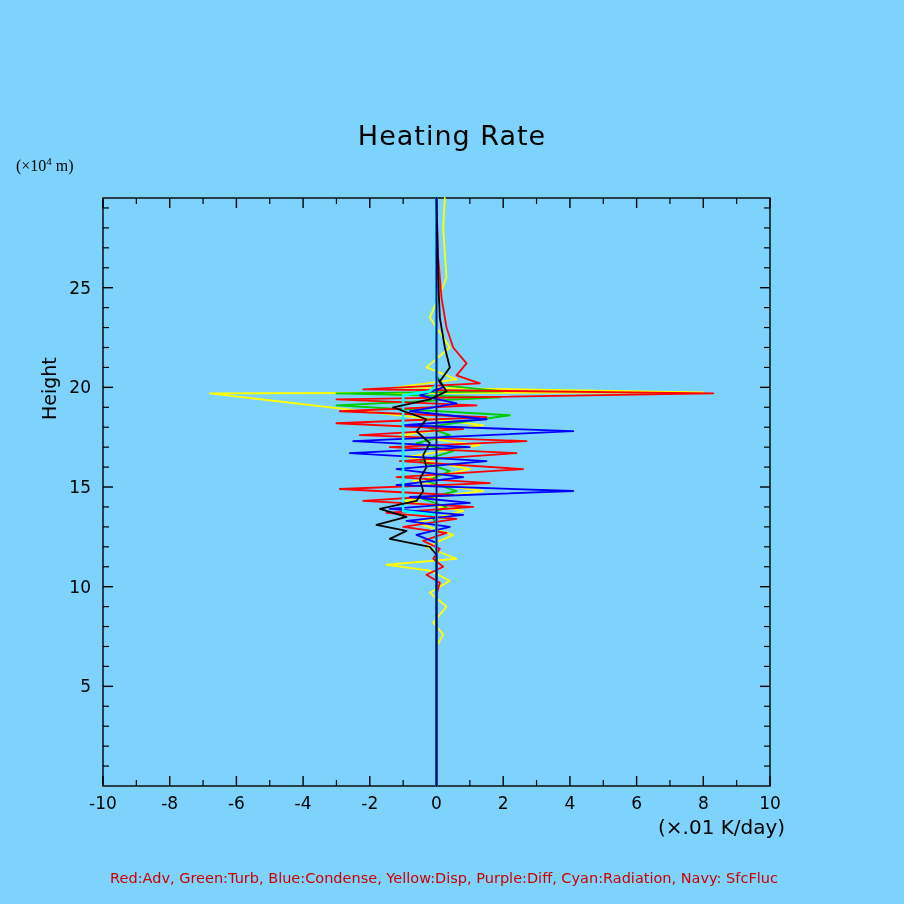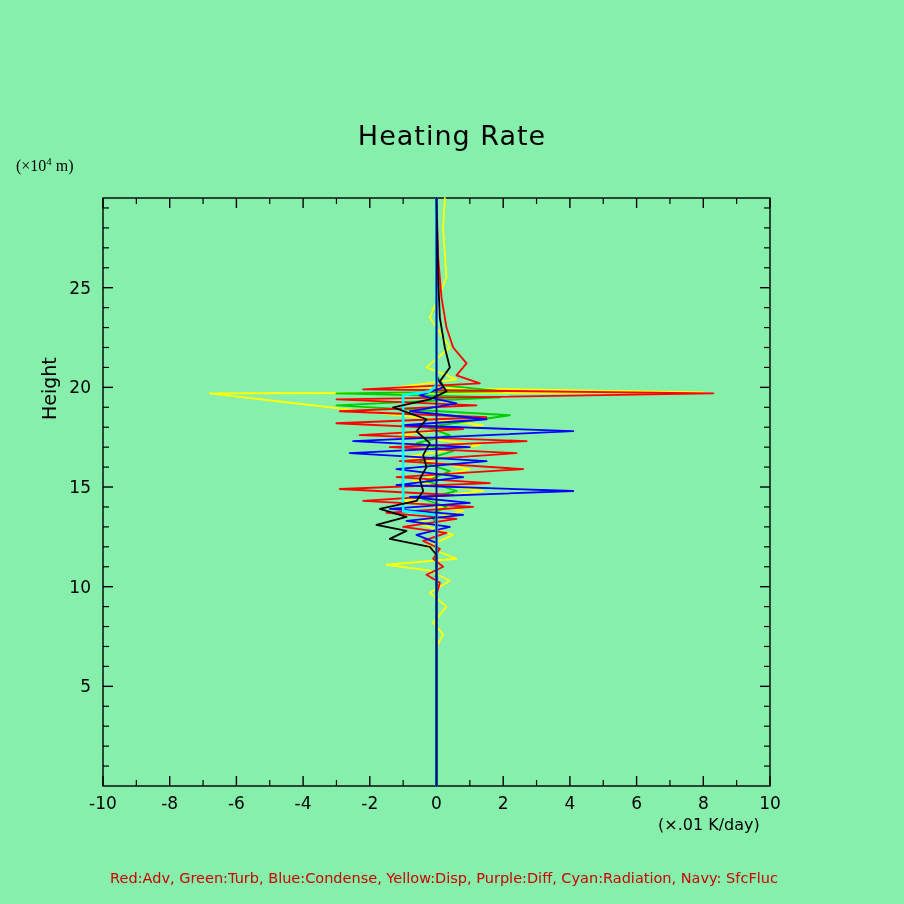--- a/index.html
+++ b/index.html
@@ -4,21 +4,21 @@
 <style>
   html, body {
     margin: 0;
     padding: 0;
     background: #ffffff;
   }
   #page {
     position: relative;
     width: 904px;
     height: 904px;
-    background: #86efac;
+    background: #7dd3fc;
     font-family: "DejaVu Sans", sans-serif;
     overflow: hidden;
   }
   #chart-title {
     position: absolute;
     left: 0;
     top: 120px;
     width: 904px;
     text-align: center;
     font-size: 27px;
@@ -43,21 +43,21 @@
     font-size: 19px;
     color: #000000;
     transform: rotate(-90deg);
     transform-origin: left top;
     white-space: nowrap;
   }
   #x-unit-label {
     position: absolute;
     left: 658px;
     top: 815px;
-    font-size: 16px;
+    font-size: 20px;
     color: #000000;
   }
   #legend-line {
     position: absolute;
     left: 0;
     top: 870px;
     width: 888px;
     text-align: center;
     font-size: 14.5px;
     color: #cc0000;

